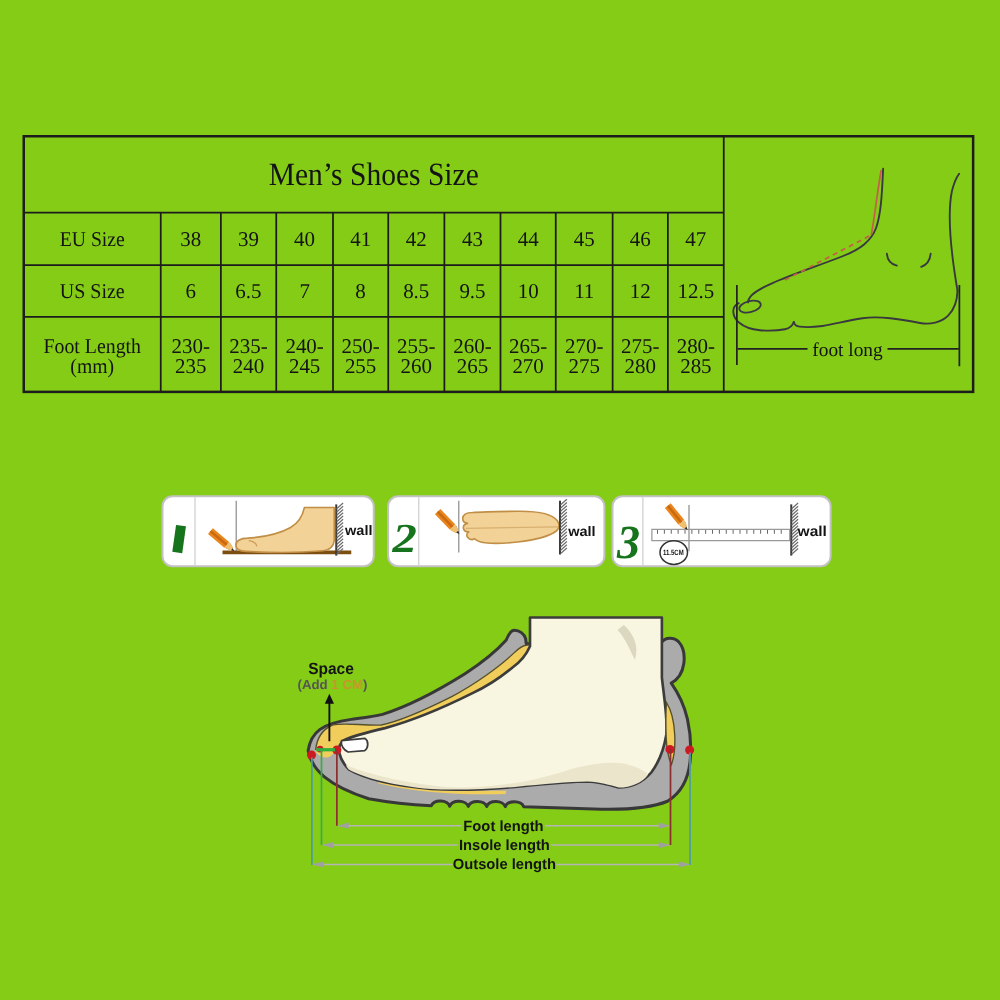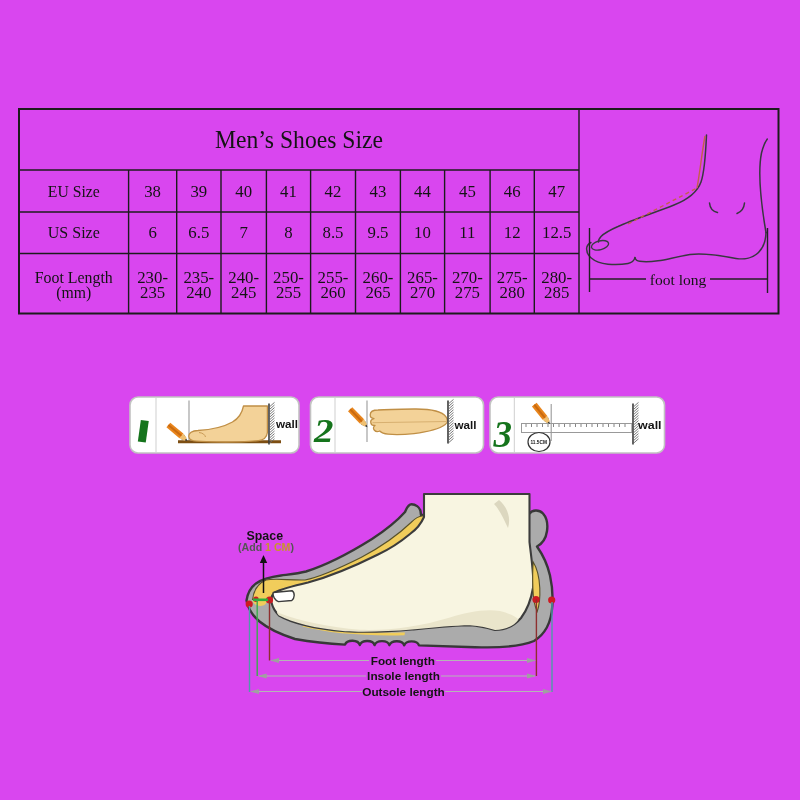--- a/index.html
+++ b/index.html
@@ -1,16 +1,16 @@
 <!DOCTYPE html>
 <html><head>
 <meta charset="utf-8">
 <style>
   html,body{margin:0;padding:0;background:#fff;}
-  #page{position:relative;width:800px;height:800px;background:#d946ef;overflow:hidden;}
+  #page{position:relative;width:800px;height:800px;background:#84cc16;overflow:hidden;}
   svg text{font-family:"Liberation Serif",serif;fill:#141414;}
   .sans{font-family:"Liberation Sans",sans-serif;}
 </style>
 </head>
 <body>
 <div id="page">
 <svg width="800" height="800" viewBox="0 0 800 800">
 
 <g>
 <rect x="19" y="109" width="759.5" height="204.5" fill="none" stroke="#1c1c1c" stroke-width="2"></rect>

